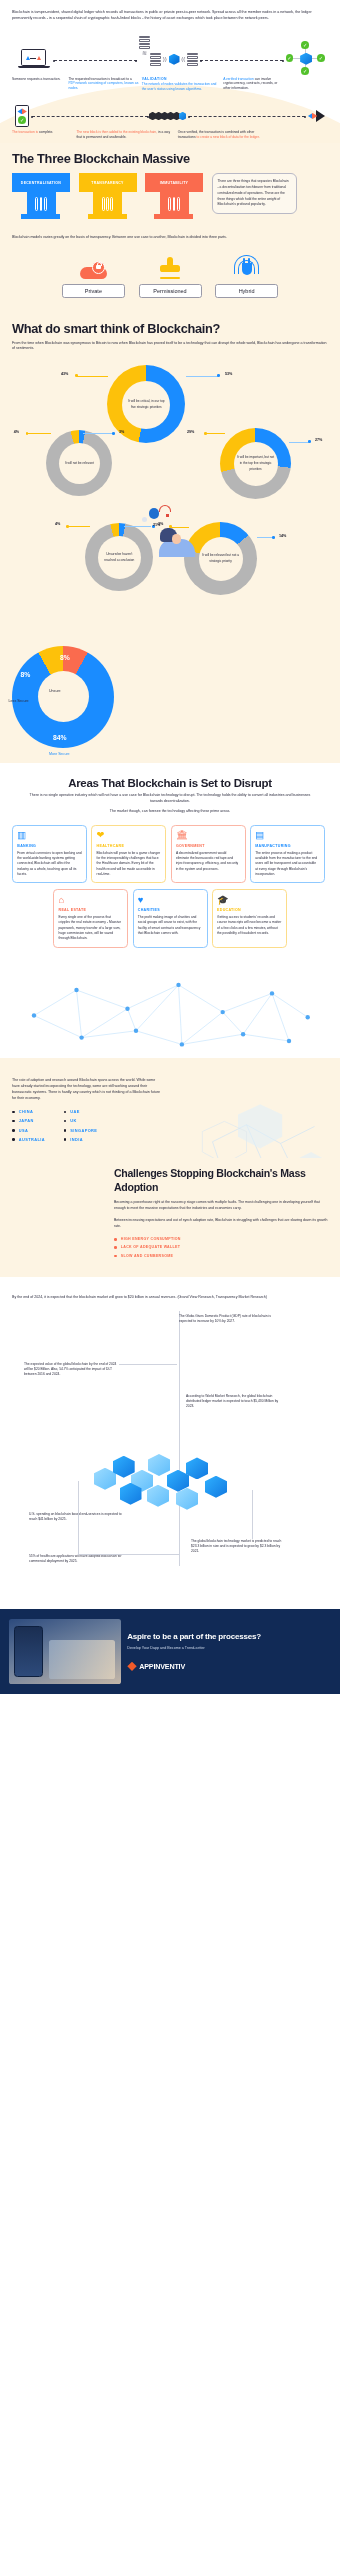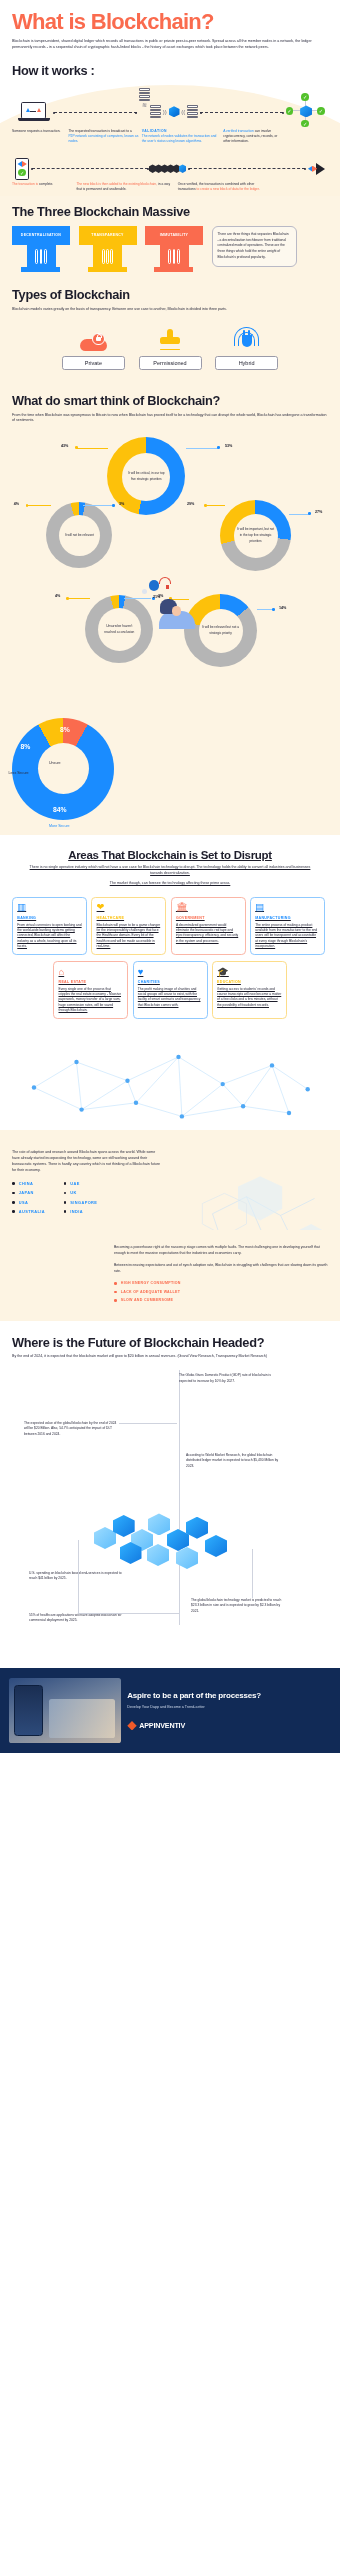--- a/index.html
+++ b/index.html
@@ -144,21 +144,21 @@
 
   
   .secure { position: relative; z-index: 2; padding: 8.5px 12px 15.3px; display:flex; gap:6.8px; align-items:center; }
   .secure h2 { font-size: 10.6px; line-height:1.32; font-weight:bold; letter-spacing:-0.3px; flex:1; }
   .bigdonut { position:relative; width: 102px; height: 102px; border-radius:50%; }
   .bigdonut .hole { position:absolute; left:25.5px; top:25.5px; width:51px;height:51px;border-radius:50%;background:#fdf4e3;}
   .bd-lbl { position:absolute; font-size:3.6px; color:#2b2b3d; }
   .bd-pct { position:absolute; font-size:6.8px; font-weight:bold; color:#fff; }
 
   
-  .disrupt { padding: 13.6px 12px 8.5px; background:#fff; position:relative; z-index:2;text-decoration:underline; }
+  .disrupt { padding: 13.6px 12px 8.5px; background:#fff; position:relative; z-index:2; }
   .disrupt .sec-title { text-align:center; font-size:11.5px; }
   .disrupt .sec-sub { text-align:center; margin: 4.3px 12px 0; }
   .cards { display:flex; gap:4.3px; margin-top: 10.2px; }
   .cards.r2 { justify-content:center; margin-top:6px; }
   .card { border:0.9px solid; border-radius:4.3px; padding:4.3px 4.3px 5.1px; width:75px; background:#fff; }
   .card .ci { height:11px; font-size:9.4px; line-height:1; margin-bottom:2.6px; }
   .card .ct { font-size:3.6px; font-weight:bold; letter-spacing:0.3px; margin-bottom:2.6px; }
   .card .cb { font-size:3.3px; line-height:1.62; color:#2b2b3d; }
   .c-bl { border-color:#8fc9ff; } .c-bl .ct, .c-bl .ci { color:#1a8cff; }
   .c-yl { border-color:#fcdd8a; } .c-yl .ct, .c-yl .ci { color:#fdc10a; }
@@ -216,26 +216,24 @@
   .brand .bname { color:#fff; font-size:7.2px; font-weight:bold; letter-spacing:-0.2px; }
 </style>
 </head>
 <body>
 
 <div class="page">
 
   <div class="blob1"></div>
 
   <section class="hero">
-    <h1>What is Blockchain?</h1>
     <p>Blockchain is tamper-evident, shared digital ledger which records all transactions in public or private peer-to-peer network. Spread across all the member nodes in a network, the ledger  permanently records - in a sequential chain of cryptographic hash-linked blocks - the history of asset exchanges which took place between the network peers.</p>
   </section>
 
   <section class="how">
-    <div class="sec-title">How it works :</div>
 
     <div class="hw-flow" style="align-items:flex-start;">
       <div style="width:36px;display:flex;flex-direction:column;align-items:center;margin-top:15.3px;">
         <div class="laptop">
           <span class="tri-b"></span>
           <span class="arrow-min"></span>
           <span class="tri-o"></span>
         </div>
       </div>
 
@@ -359,21 +357,20 @@
             <span class="fl"></span>
             <span class="fl"></span>
             <span class="fl"></span>
           </div>
       </div>
       <div class="pill-note">There are three things that separates Blockchain - a decentralization torchbearer from traditional centralized mode of operations. These are the three things which hold the entire weight of Blockchain's profound popularity.</div>
     </div>
   </section>
 
   <section class="types cream">
-    <div class="sec-title">Types of Blockchain</div>
     <div class="sec-sub">Blockchain models varies greatly on the basis of transparency. Between one use case to another, Blockchain is divided into three parts.</div>
     <div class="type-row">
       <div class="type">
         <div class="ico">
           <div class="ico-private">
               <div class="cloud"></div>
               <div class="bub">
                 <div class="lock"></div>
               </div>
             </div>
@@ -597,31 +594,31 @@
       <g opacity="0.55">
         <polygon points="60,38 86,26 112,38 112,64 86,78 60,64" fill="#dff0fb"></polygon>
         <polygon points="118,96 146,82 172,96 172,122 146,136 118,122" fill="#dff0fb"></polygon>
         <polygon points="18,58 44,46 70,58 70,82 44,96 18,82" fill="none" stroke="#cfe3f5"></polygon>
         <polygon points="84,140 112,126 138,140 138,166 112,180 84,166" fill="#e9f4fc"></polygon>
       </g>
     </svg>
   </section>
 
   <section class="challenges cream">
+    <h2>Challenges Stopping Blockchain's Mass Adoption</h2>
     <p>Becoming a powerhouse right at the nascency stage comes with multiple faults. The most challenging one in developing yourself that enough to meet the massive expectations that the industries and economies carry.</p>
     <p>Between increasing expectations and out of synch adoption rate, Blockchain is struggling with challenges that are slowing down its growth rate.</p>
     <ul class="chlist">
       <li>HIGH ENERGY CONSUMPTION</li>
       <li>LACK OF ADEQUATE WALLET</li>
       <li>SLOW AND CUMBERSOME</li>
     </ul>
   </section>
 
   <section class="future">
-    <div class="sec-title">Where is the Future of Blockchain Headed?</div>
     <div class="sec-sub">By the end of 2024, it is expected that the blockchain market will grow to $20 billion in annual revenues. (Grand View Research, Transparency Market Research)</div>
 
     <div class="timeline">
       <div class="vline" style="left:167px;top:0;height:255px;"></div>
 
       <div class="tnote" style="left:167px;top:3.4px;">The Globa Gives Domestic Product (GDP) rate of blockchain is expected to increase by 10% by 2027.</div>
       <div class="vline" style="left:167px;top:3.4px;height:0.9px;width:0;"></div>
 
       <div class="tnote" style="left:12px;top:51px;">The expected value of the global blockchain by the end of 2024 will be $20 Billion. Also, 54.7% anticipated the impact of DLT between 2016 and 2024.</div>
       <div class="vline" style="left:107px;top:53px;width:58px;height:0.9px;background:#cfd3de;"></div>

